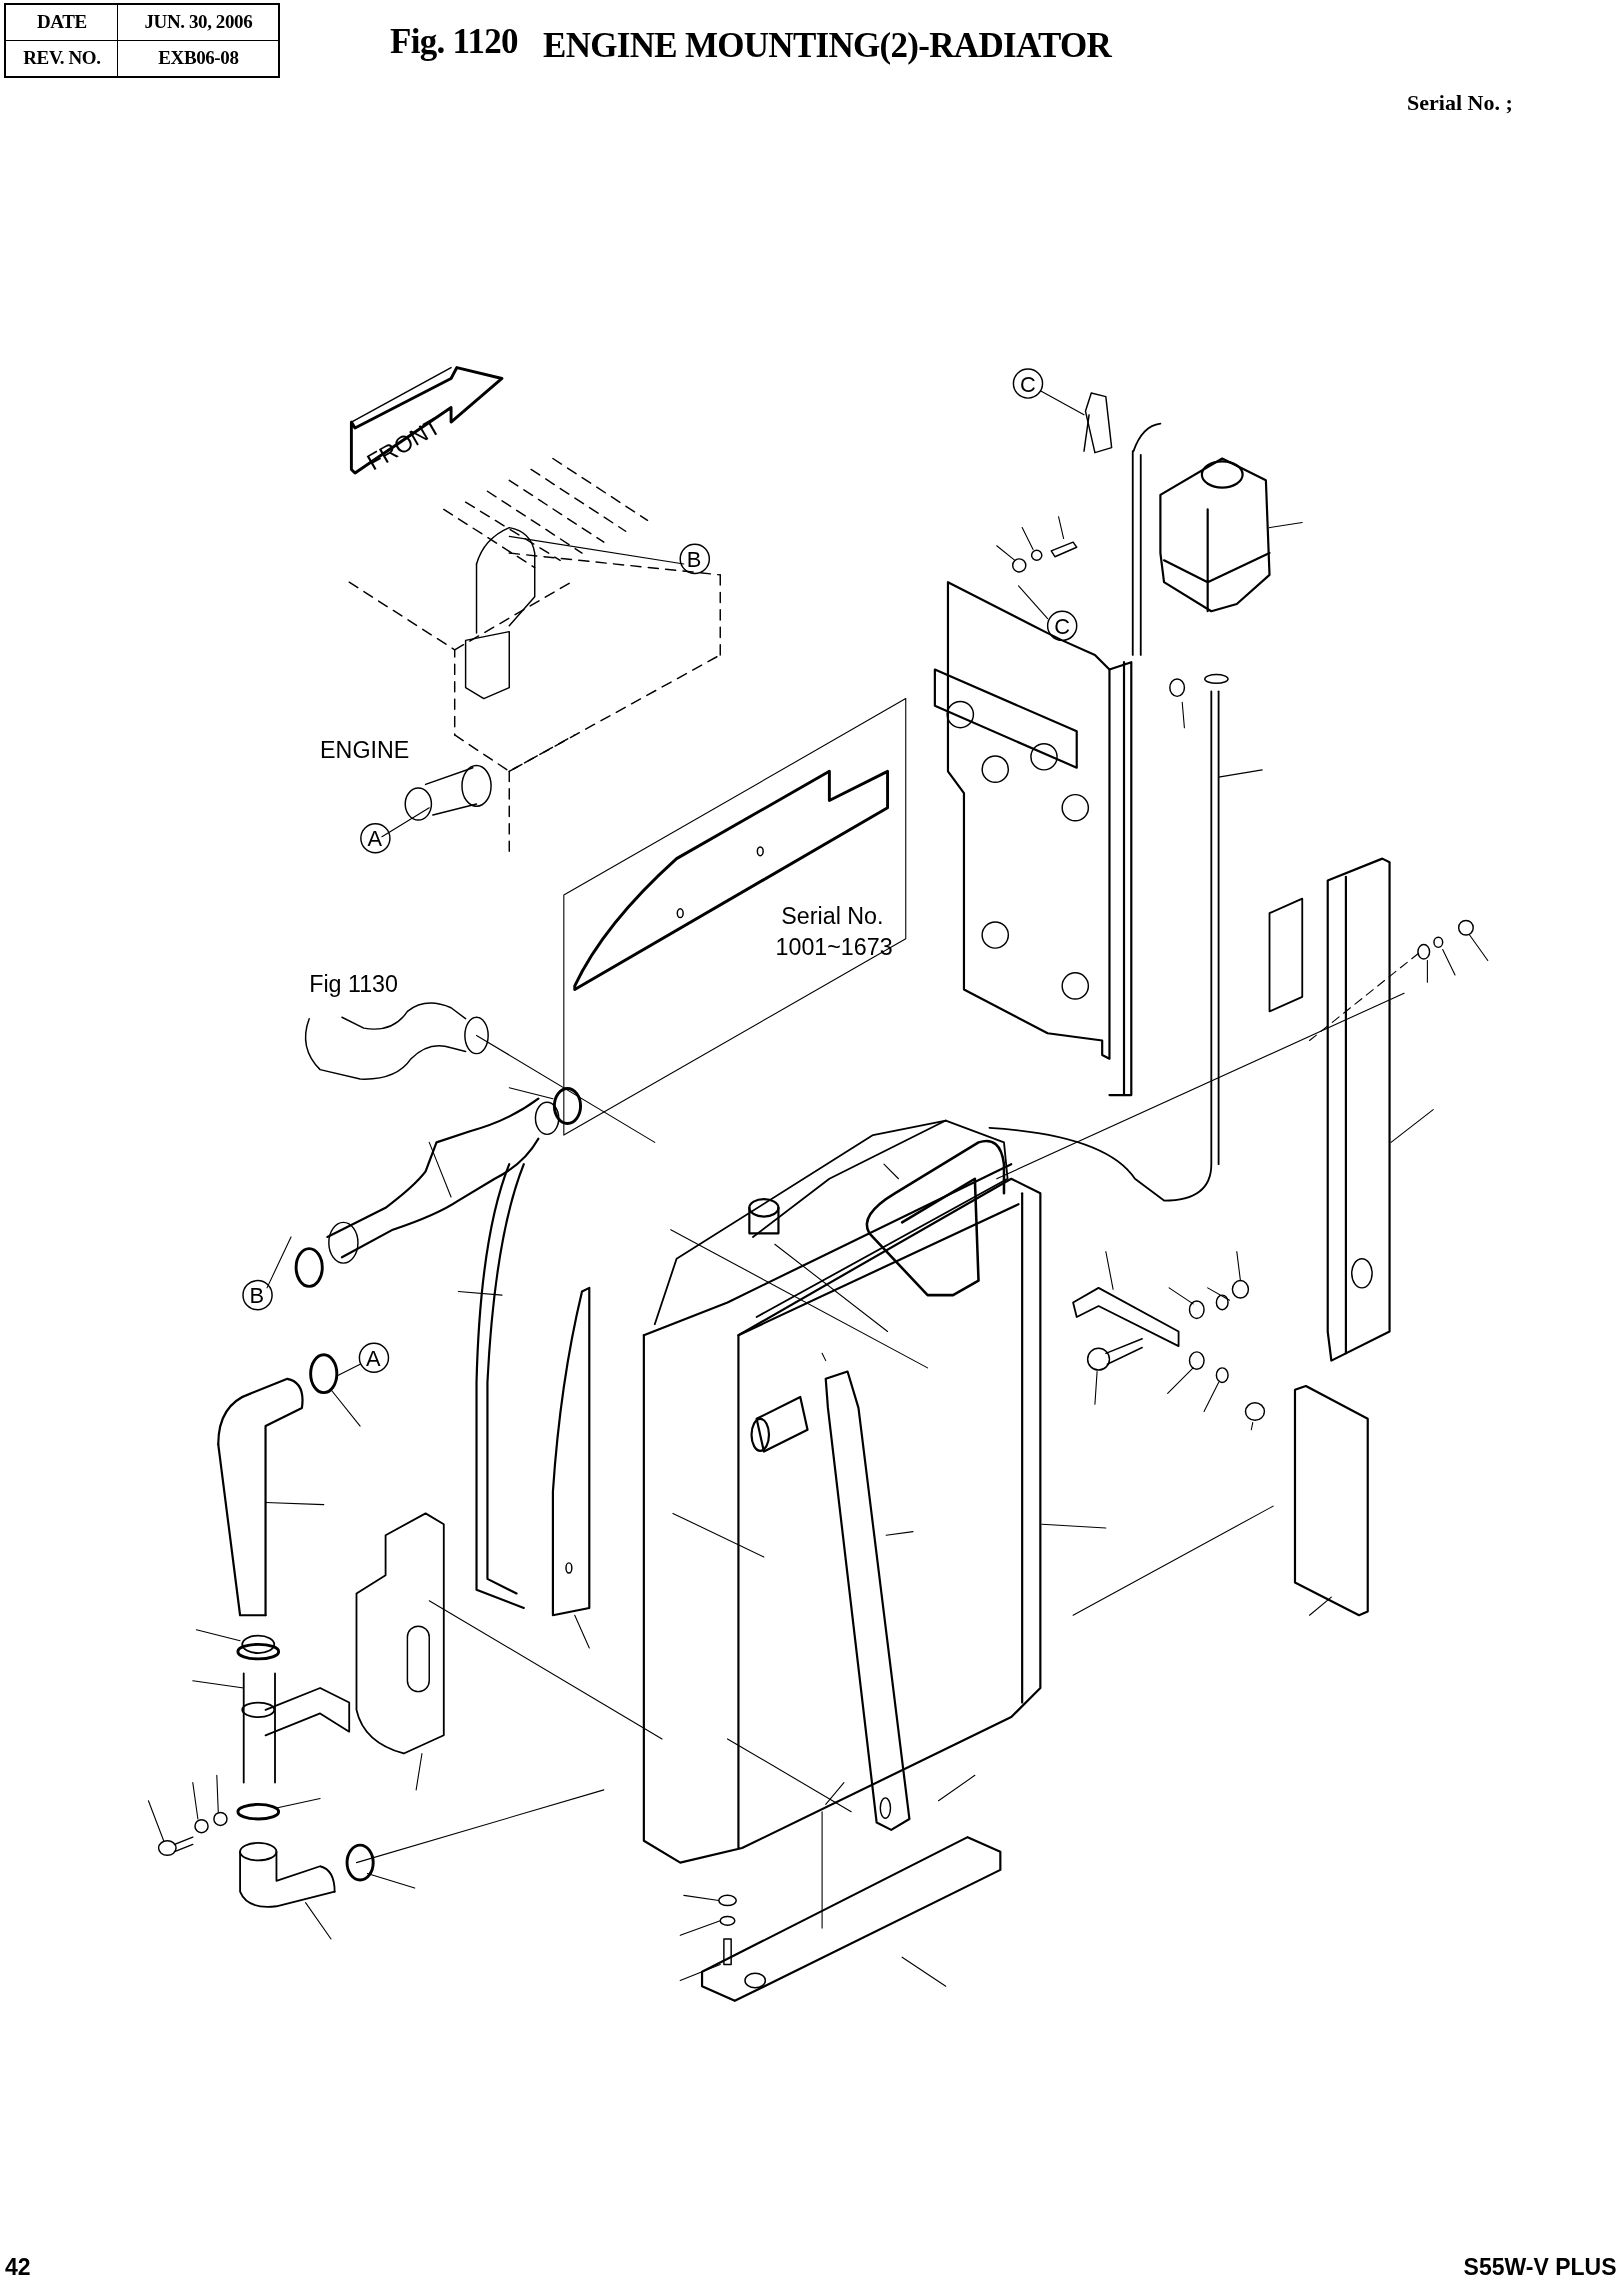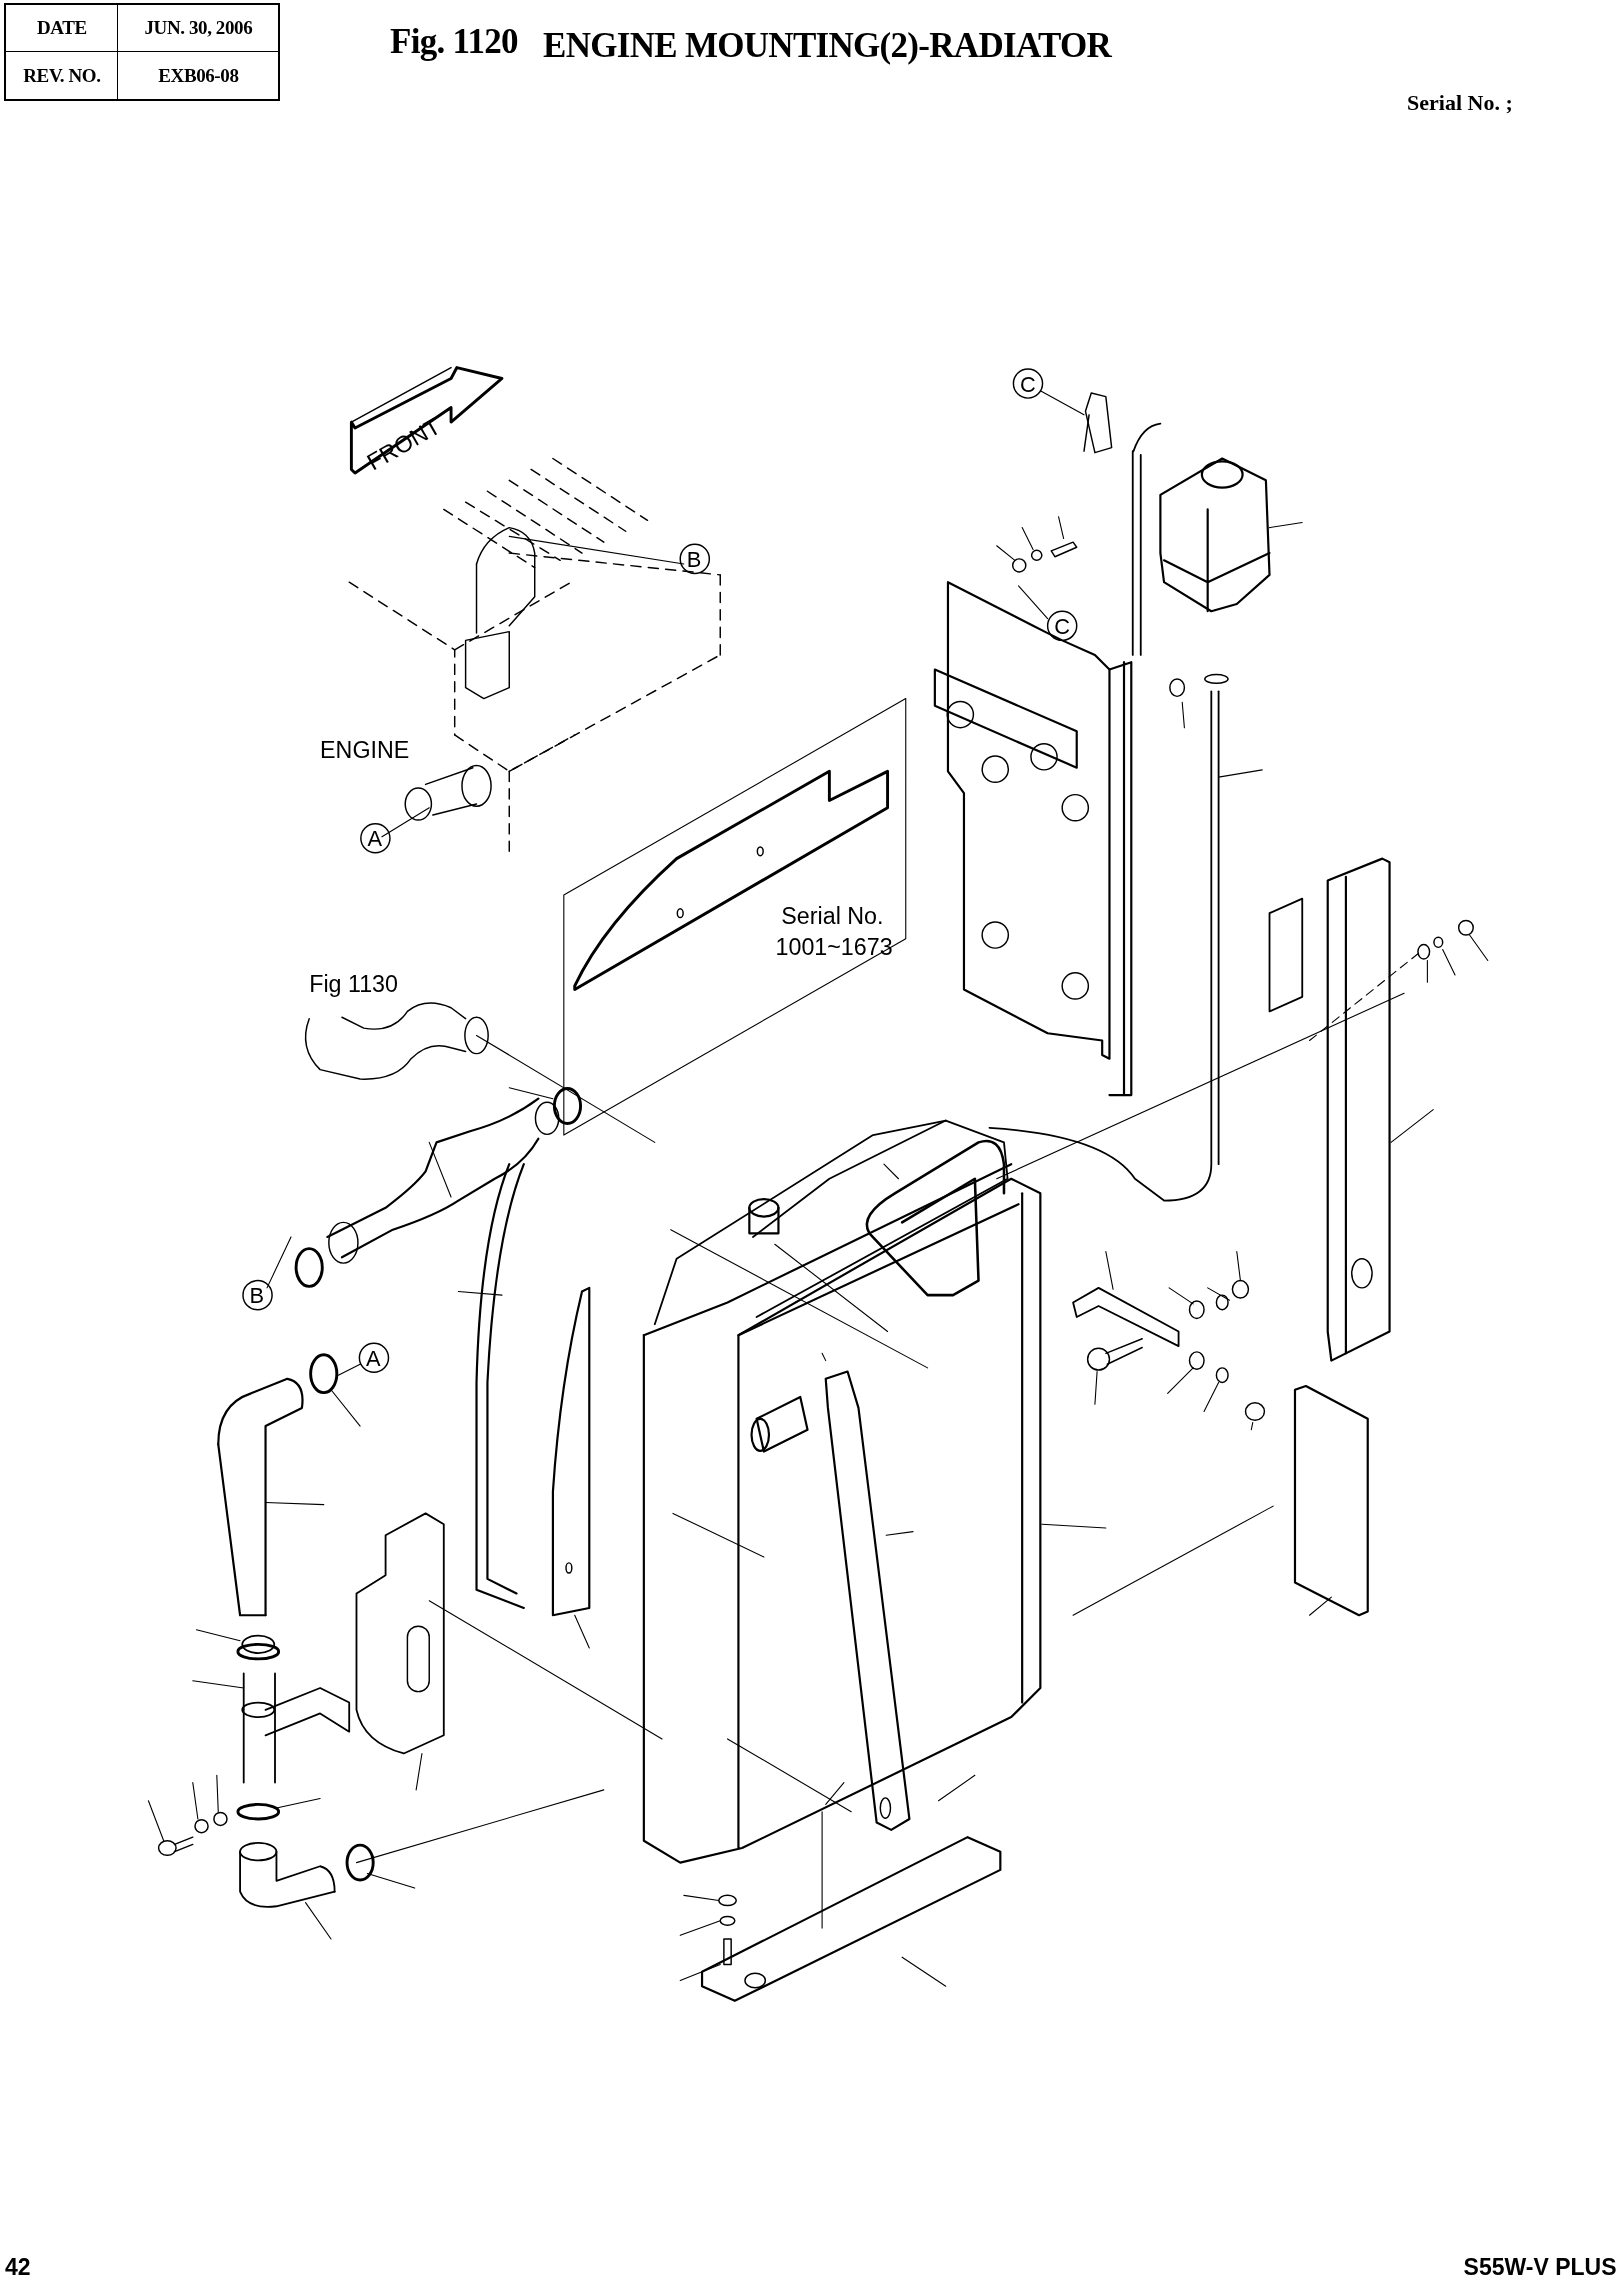--- a/index.html
+++ b/index.html
@@ -1,17 +1,17 @@
 <!DOCTYPE html>
 <html style="font-size:11.6px"><head>
 <meta charset="utf-8">
 <style>
   html, body { margin:0; padding:0; background:#fff; }
   body { width:1618px; height:2284px; position:relative; overflow:hidden; font-family:"Liberation Serif", serif; color:#000; }
-  .hdr-table { position:absolute; left:4.4px; top:2.9px; width:276px; height:98px; border:2.9px solid #000; box-sizing:border-box; border-collapse:collapse; }
+  .hdr-table { position:absolute; left:4.4px; top:2.9px; width:276px; height:75px; border:2.9px solid #000; box-sizing:border-box; border-collapse:collapse; }
   .hdr-table td { border:1.5px solid #000; text-align:center; font-family:"Liberation Serif", serif; font-weight:bold; font-size:19px; letter-spacing:-0.4px; }
   .hdr-table td.k { width:109px; }
   .fig-no { position:absolute; left:378px; top:22px; font-family:"Liberation Serif", serif; font-weight:bold; font-size:35px; letter-spacing:-0.7px;margin-left:12px; }
   .title { position:absolute; left:543px; top:0px; font-family:"Liberation Serif", serif; font-weight:bold; font-size:35px; line-height:44px; letter-spacing:-0.7px;margin-top:24px; }
   .serial { position:absolute; left:1407px; top:90px; font-family:"Liberation Serif", serif; font-weight:bold; font-size:22px; }
   .page-no { position:absolute; left:5px; top:2254px; font-family:"Liberation Sans", sans-serif; font-weight:bold; font-size:23px; }
   .model { position:absolute; right:1.5px; top:2254px; font-family:"Liberation Sans", sans-serif; font-weight:bold; font-size:23px;margin-left:40px; }
   svg.drawing { position:absolute; left:0; top:0; }
   .lbl { font-family:"Liberation Sans", sans-serif; font-size:32px; fill:#000; }
   .callout-letter { font-family:"Liberation Sans", sans-serif; font-size:30px; fill:#000; }

